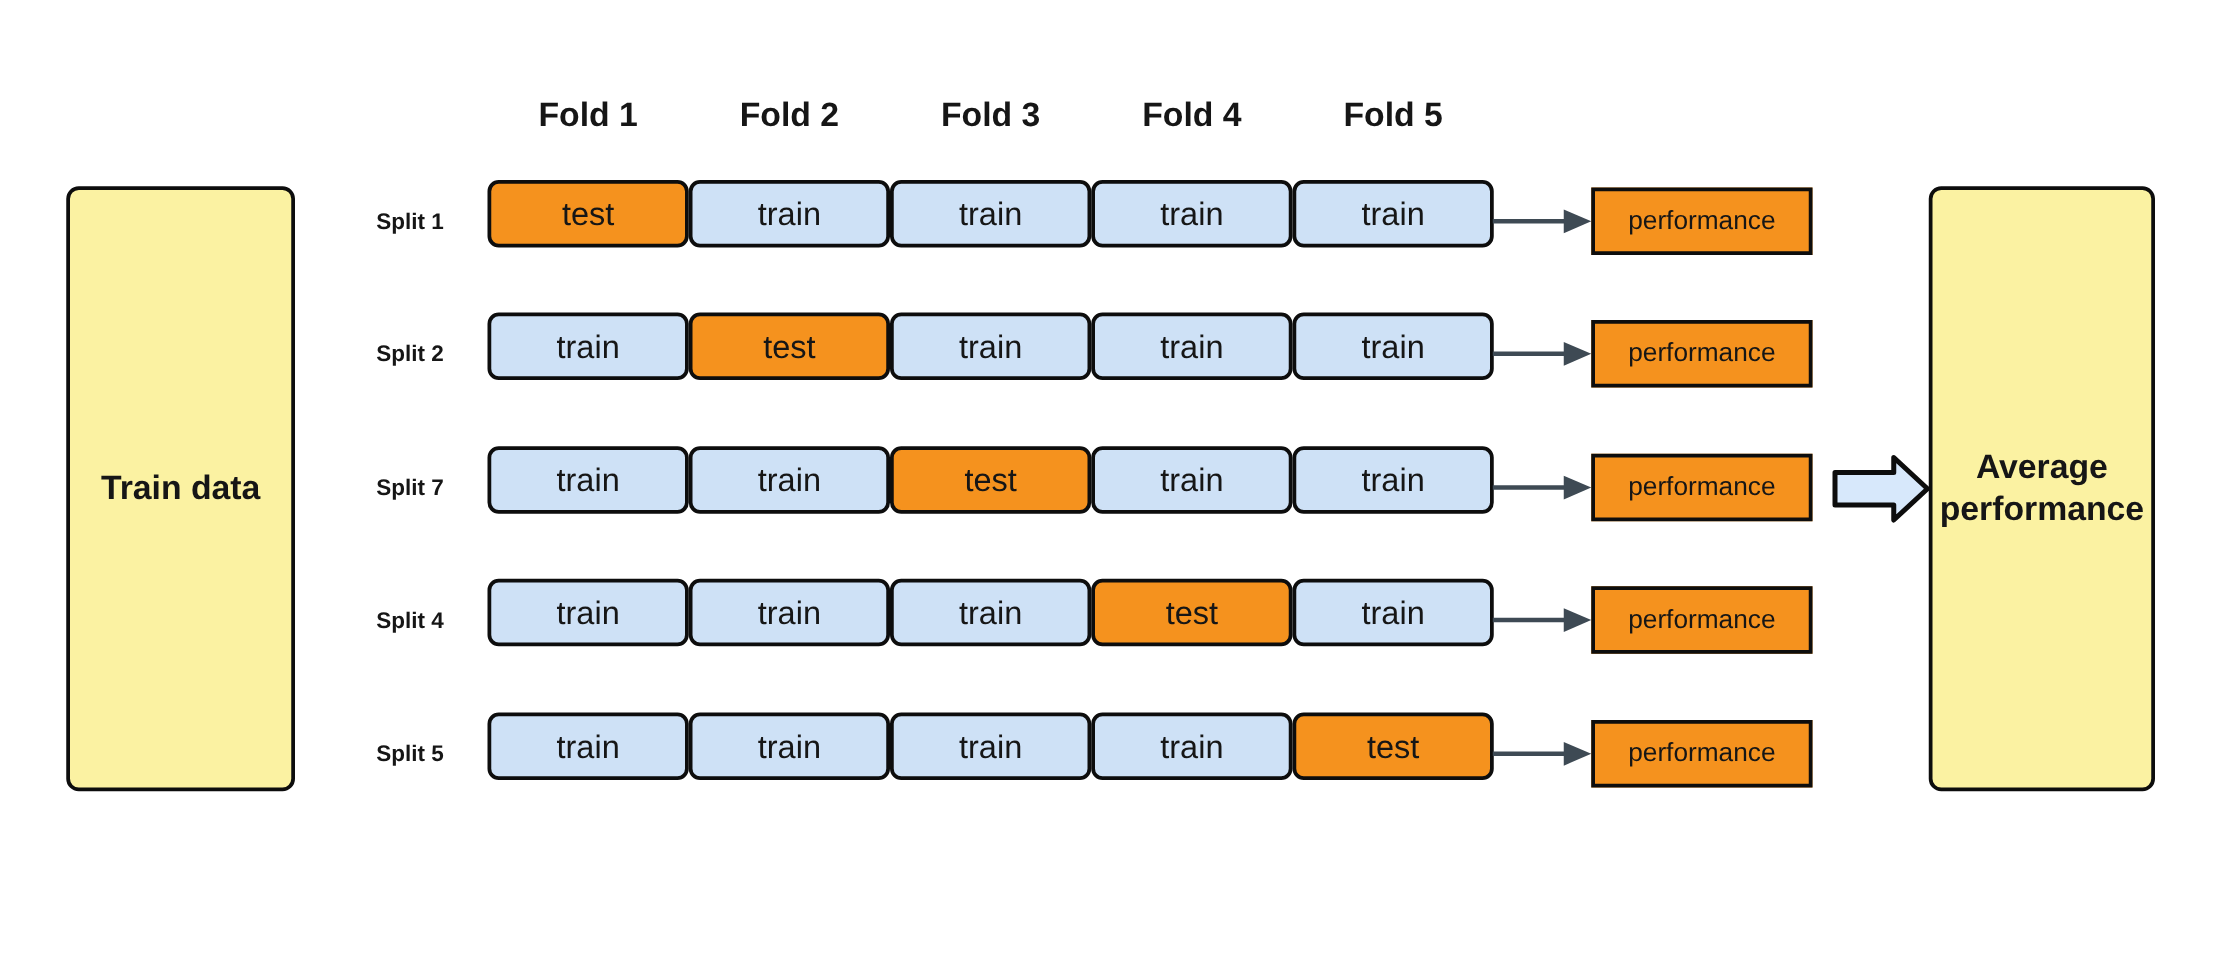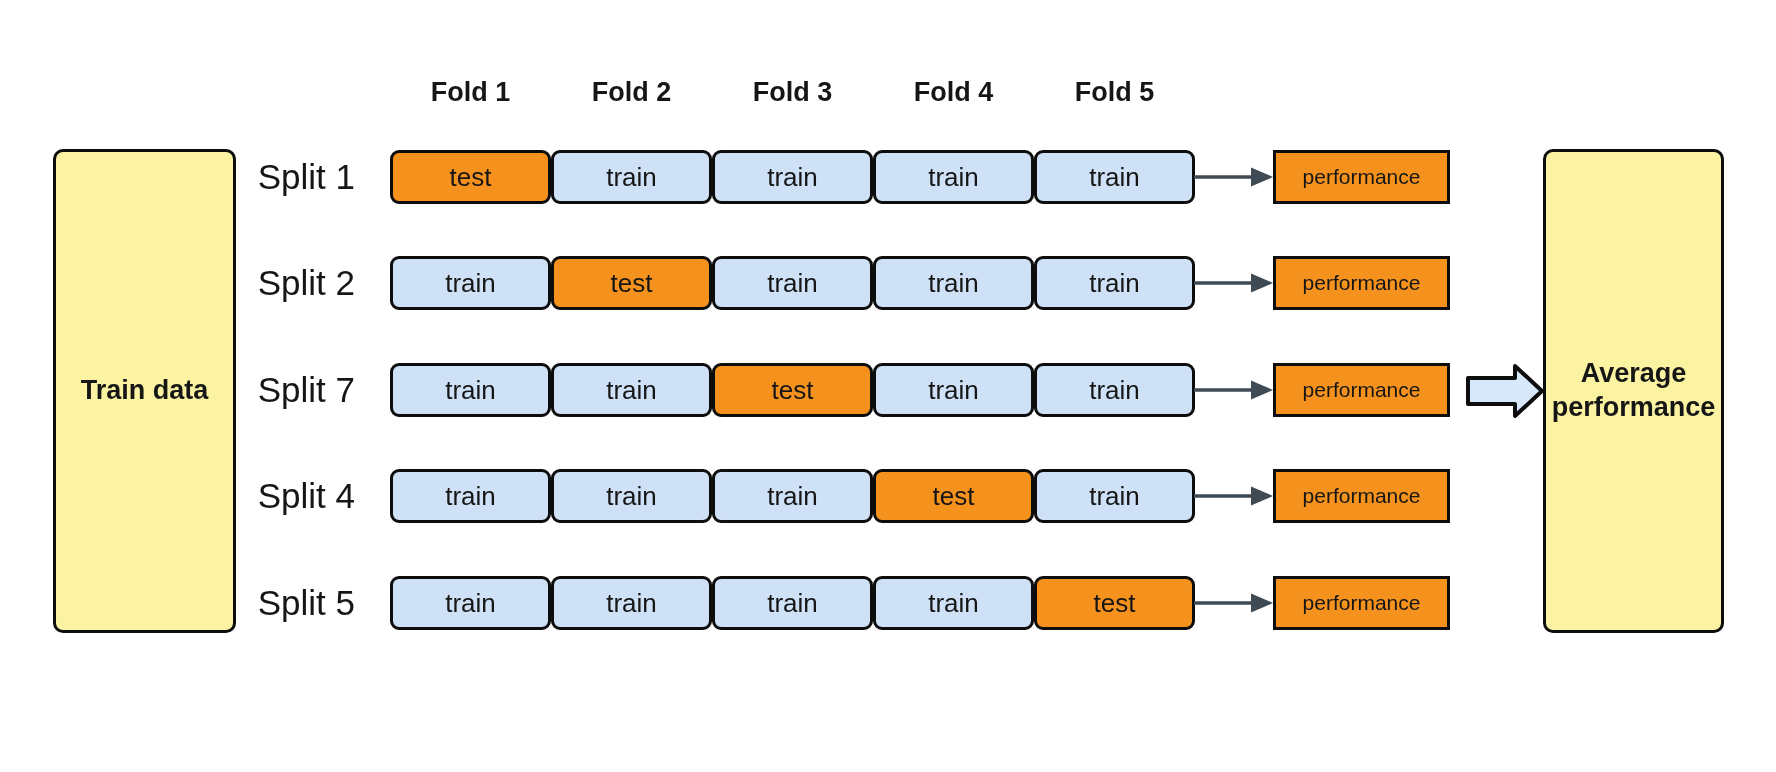--- a/index.html
+++ b/index.html
@@ -33,23 +33,23 @@
   }
   .fold-header{
     width:161px;display:flex;align-items:center;justify-content:center;
     font-weight:bold;font-size:27px;margin-top:36px;
   }
 
   .split-row{position:absolute;left:0;width:1776px;height:54px;}
   .split-label{
     position:absolute;left:230px;top:0;width:125px;height:54px;
     display:flex;align-items:center;justify-content:flex-end;
-    font-weight:normal;font-size:35px;
+    font-weight:bold;font-size:18px;
   }
-  .cells{position:absolute;left:390px;top:0;width:805px;height:48px;display:flex;}
+  .cells{position:absolute;left:390px;top:0;width:805px;height:48px;display:flex;align-items:flex-end;}
   .cell{
     width:161px;height:54px;
     background:var(--cell-blue);
     border:3px solid var(--border);
     border-radius:9px;
     display:flex;align-items:center;justify-content:center;
     font-size:26px;
   }
   .cell.test{background:var(--cell-orange);}
   .row-arrow{position:absolute;left:1194px;top:14px;width:80px;height:26px;}

